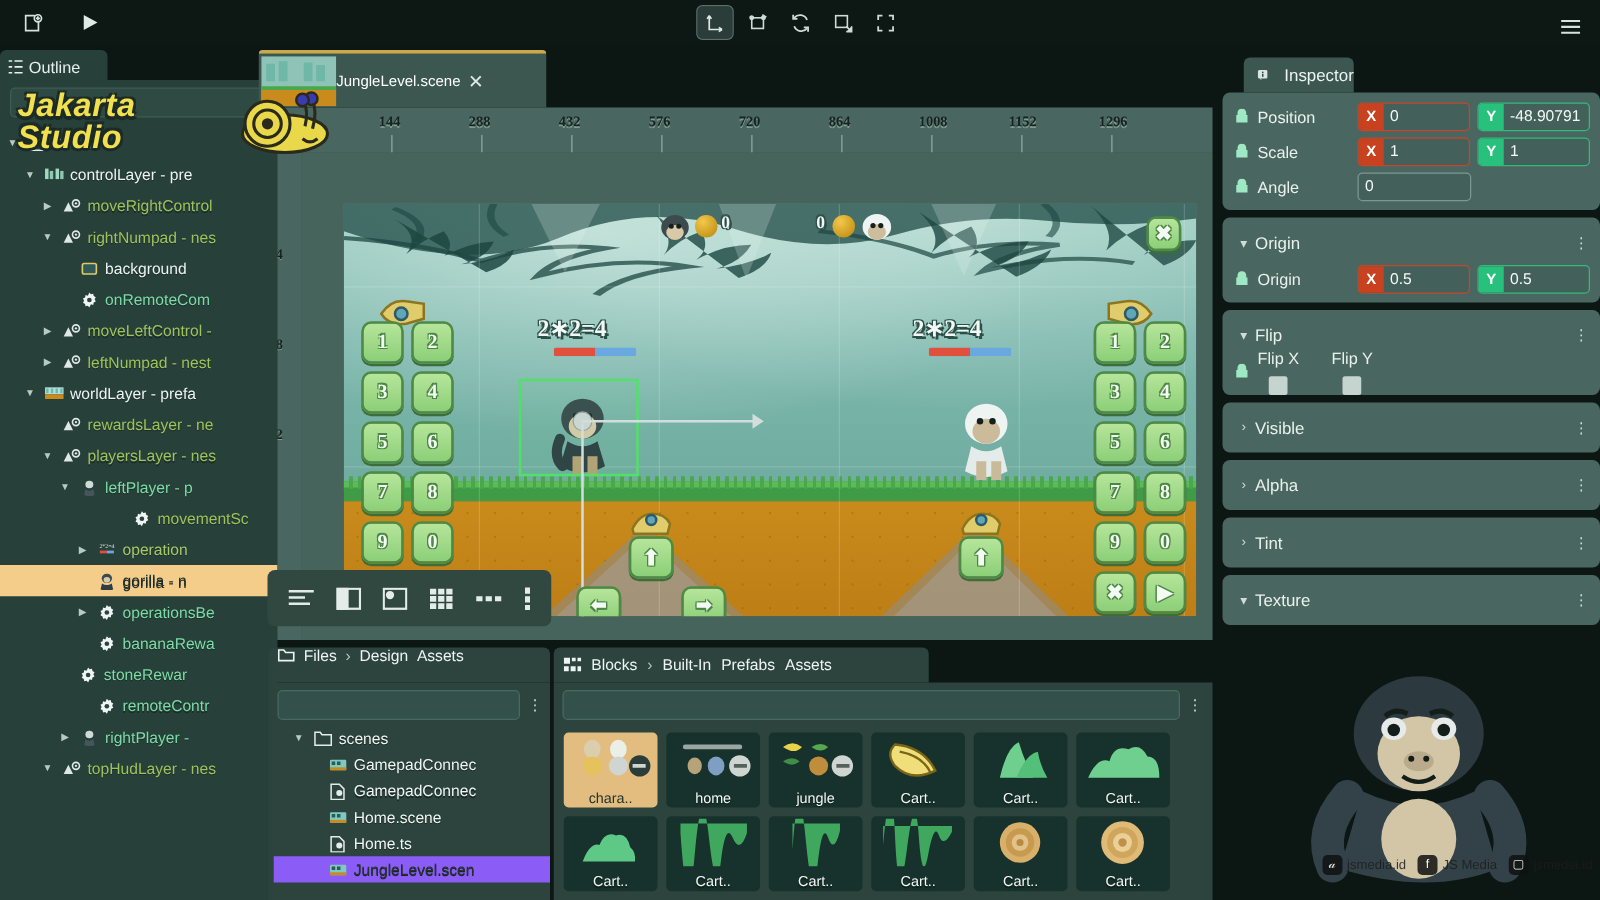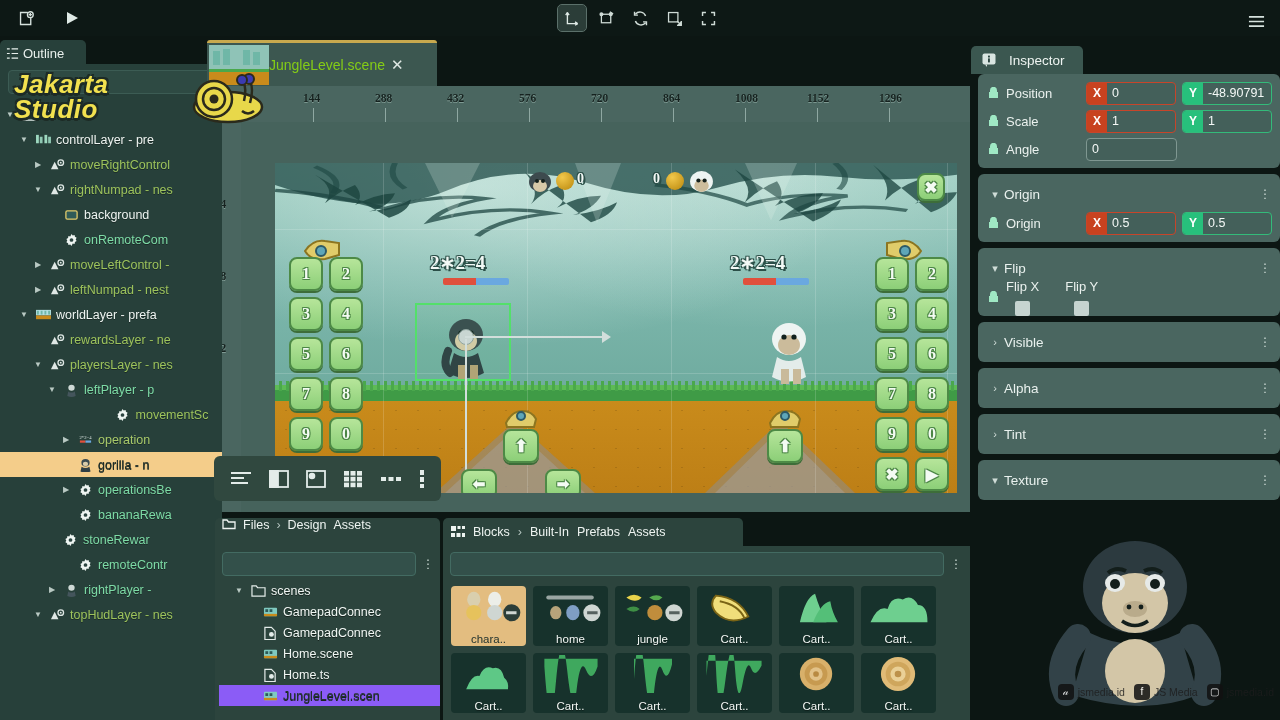--- a/index.html
+++ b/index.html
@@ -62,21 +62,21 @@
   .tlabel.white { color: #eef4f1; }
   .tlabel.op { color: #a8c96a; }
 
   
   .scene-tab {
     position: absolute; left: 207px; top: 40px; width: 230px; height: 46px;
     background: #3c5750; border-top: 3px solid #c8a94e; border-radius: 3px 3px 0 0;
     display: flex; align-items: center; z-index: 24;
   }
   .scene-tab .st-ico { width: 60px; height: 40px; margin-left: 2px; }
-  .scene-tab .st-name { color: #84cc16; font-size: 14px; }
+  .scene-tab .st-name { color: #ffffff; font-size: 12px; }
   .scene-tab .st-x { color: #dfe8e4; font-size: 15px; margin-left: 6px; cursor: pointer; }
 
   .editor {
     position: absolute; left: 207px; top: 86px; width: 763px; height: 426px;
     background: #3c5750; z-index: 18; overflow: hidden;
   }
   .ruler-h {
     position: absolute; left: 0; top: 0; width: 763px; height: 36px;
     background: #4a6660;
   }
@@ -163,21 +163,21 @@
   .gridline { position: absolute; background: rgba(255,255,255,.16); }
   .floattb {
     position: absolute; left: 214px; top: 456px; width: 227px; height: 45px;
     background: #30483f; border-radius: 6px; z-index: 26;
     display: flex; align-items: center; justify-content: space-around; padding: 0 8px;
   }
   .floattb .fb { color: #e3ece9; cursor: pointer; display:flex; }
 
   
   .insp-tab {
-    position: absolute; right: 197px; top: 46px; width: 112px; height: 28px;
+    position: absolute; right: 197px; top: 46px; width: 88px; height: 28px;
     background: #3b5750; border-radius: 5px 5px 0 0;
     display: flex; align-items: center; gap: 13px; padding-left: 11px; z-index: 32;
   }
   .insp-tab .tablabel { color: #eef4f1; font-size: 13.5px; }
   .inspector {
     position: absolute; left: 978px; top: 74px; width: 302px; height: 646px; z-index: 30;
   }
   .isec { background: #4a6660; border-radius: 6px; margin-bottom: 6px; padding: 5px 8px; }
   .irow { display: flex; align-items: center; height: 28px; gap: 6px; }
   .lock { width: 14px; flex: 0 0 14px; display:flex; align-items:center; justify-content:center; }
@@ -466,21 +466,21 @@
         <div class="tnode" style="padding-left: 46px;">
           <span class="caret">▼</span>
           <span class="ticon">
             <svg width="15" height="14" viewBox="0 0 16 15">
               <ellipse cx="8" cy="5" rx="3.4" ry="3.2" fill="#cfd9d6"></ellipse>
               <path d="M4.5 9 q3.5 2.5 7 0 l1 5 q-4.5 2 -9 0z" fill="#44555c"></path>
             </svg>
           </span>
           <span class="tlabel sci">leftPlayer - p</span>
         </div>
-        <div class="tnode" style="padding-left: 88px; justify-content: center;">
+        <div class="tnode" style="padding-left: 88px;">
           <span class="caret"></span>
           <span class="ticon">
             <svg width="15" height="14" viewBox="0 0 16 15">
               <path d="M8 1l1.3 1.6 2-.5.4 2 1.8 1-1 1.8 1 1.8-1.8 1-.4 2-2-.5L8 14l-1.3-1.6-2 .5-.4-2-1.8-1 1-1.8-1-1.8 1.8-1 .4-2 2 .5z" fill="#eef5f2"></path>
               <circle cx="8" cy="7.5" r="2" fill="#2b4440"></circle>
             </svg>
           </span>
           <span class="tlabel ">movementSc</span>
         </div>
         <div class="tnode" style="padding-left: 60px;">

